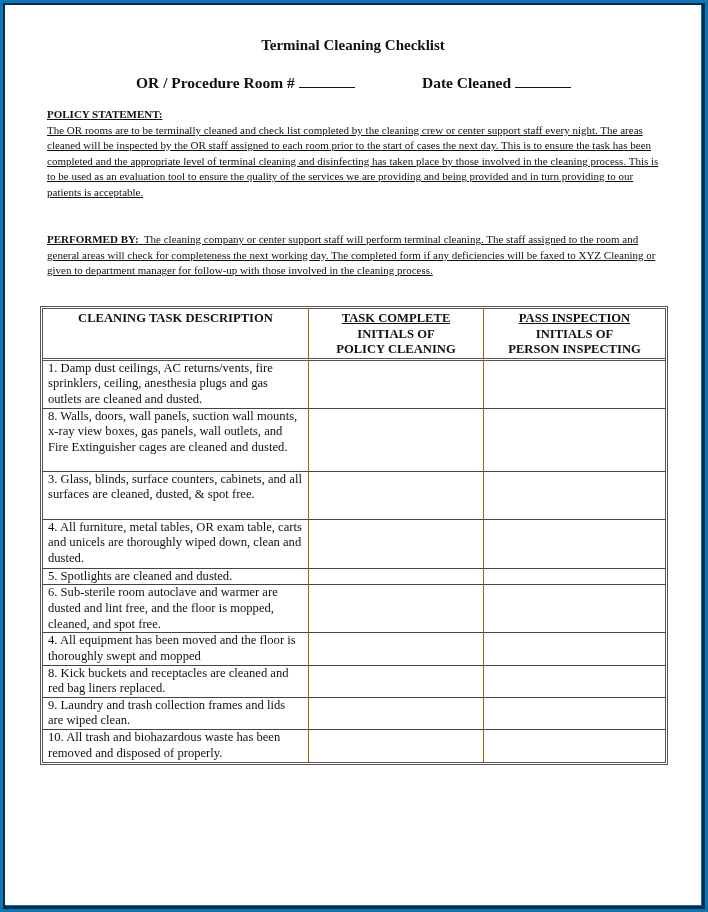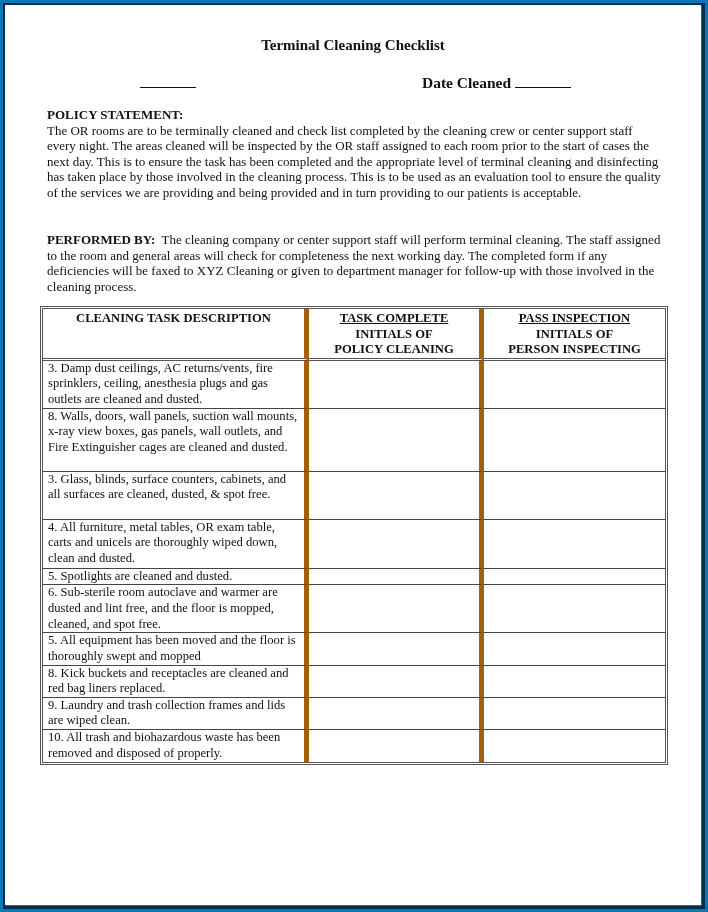--- a/index.html
+++ b/index.html
@@ -29,34 +29,34 @@
   }
   .subtitle-row {
     position: absolute; top: 68px; left: 0; right: 0;
     font-weight: bold; font-size: 15.5px;
   }
   .room { position: absolute; left: 131px; }
   .date { position: absolute; left: 417px; }
   .blank { display: inline-block; width: 56px; border-bottom: 1.5px solid #111; height: 14px; vertical-align: baseline; margin-left: 4px; }
   .section {
     position: absolute; left: 42px; width: 615px;
-    font-size: 13px; line-height: 15.6px;
+    font-size: 11px; line-height: 15.6px; text-decoration: underline;
   }
   .policy { top: 102px; }
   .performed { top: 227px; }
   .section .head { font-weight: bold; }
   table.checklist {
     position: absolute; left: 35px; top: 301px;
     width: 628px;
     border-collapse: separate; border-spacing: 0;
     border: 3px double #555;
     font-size: 12.6px; line-height: 15.6px;
   }
   table.checklist th, table.checklist td {
-    border-right: 5px solid #a16207; border-bottom: 1px solid #444;
+    border-right: 1px solid #a16207; border-bottom: 1px solid #444;
     padding: 0 5px; vertical-align: top; box-sizing: border-box;
   }
   table.checklist tr > *:last-child { border-right: none; }
   table.checklist tr:last-child > td { border-bottom: none; margin-top: 32px; }
   table.checklist thead th {
     font-weight: bold; text-align: center; height: 51px; padding-top: 2px;
     border-bottom: 3px double #555;
   }
   th .ul { text-decoration: underline; }
   .c1 { width: 266px; }
@@ -69,21 +69,21 @@
 
 <div class="frame-outer">
   <div class="frame-inner"></div>
 </div>
 
 <div class="page">
   <div class="title">Terminal Cleaning Checklist</div>
 
   <div class="subtitle-row">
     <span class="room">
-      <span class="blank"></span>
+      <span>OR / Procedure Room #</span><span class="blank"></span>
     </span>
     <span class="date">
       <span>Date Cleaned</span><span class="blank"></span>
     </span>
   </div>
 
   <div class="section policy">
     <div class="head">POLICY STATEMENT:</div>
     <div>The OR rooms are to be terminally cleaned and check list completed by the cleaning crew or center support staff every night.  The areas cleaned will be inspected by the OR staff assigned to each room prior to the start of cases the next day. This is to ensure the task has been completed and the appropriate level of terminal cleaning and disinfecting has taken place by those involved in the cleaning process.  This is to be used as an evaluation tool to ensure the quality of the services we are providing and being provided and in turn providing to our patients is acceptable.</div>
   </div>
@@ -106,21 +106,21 @@
         </th>
         <th class="c3">
           <span class="ul">PASS INSPECTION</span><br>
           <span>INITIALS OF</span><br>
           <span>PERSON INSPECTING</span>
         </th>
       </tr>
     </thead>
     <tbody>
       <tr style="height:48px">
-        <td class="task">3.  Damp dust ceilings, AC returns/vents, fire sprinklers, ceiling, anesthesia plugs and gas outlets are cleaned and dusted.</td>
+        <td class="task">1.  Damp dust ceilings, AC returns/vents, fire sprinklers, ceiling, anesthesia plugs and gas outlets are cleaned and dusted.</td>
         <td></td>
         <td></td>
       </tr>
       <tr style="height:63px">
         <td class="task">8.  Walls, doors, wall panels, suction wall mounts, x-ray view boxes, gas panels, wall outlets, and Fire Extinguisher cages are cleaned and dusted.</td>
         <td></td>
         <td></td>
       </tr>
       <tr style="height:48px">
         <td class="task">3.  Glass, blinds, surface counters, cabinets, and all surfaces are cleaned, dusted, &amp; spot free.</td>
@@ -136,21 +136,21 @@
         <td class="task">5.  Spotlights are cleaned and dusted.</td>
         <td></td>
         <td></td>
       </tr>
       <tr style="height:48px">
         <td class="task">6.   Sub-sterile room autoclave and warmer are dusted and lint free, and the floor is mopped, cleaned, and spot free.</td>
         <td></td>
         <td></td>
       </tr>
       <tr style="height:32px">
-        <td class="task">5.  All equipment has been moved and the floor is thoroughly swept and mopped</td>
+        <td class="task">4.  All equipment has been moved and the floor is thoroughly swept and mopped</td>
         <td></td>
         <td></td>
       </tr>
       <tr style="height:32px">
         <td class="task">8.  Kick buckets and receptacles are cleaned and red bag liners replaced.</td>
         <td></td>
         <td></td>
       </tr>
       <tr style="height:32px">
         <td class="task">9.  Laundry and trash collection frames and lids are wiped clean.</td>

